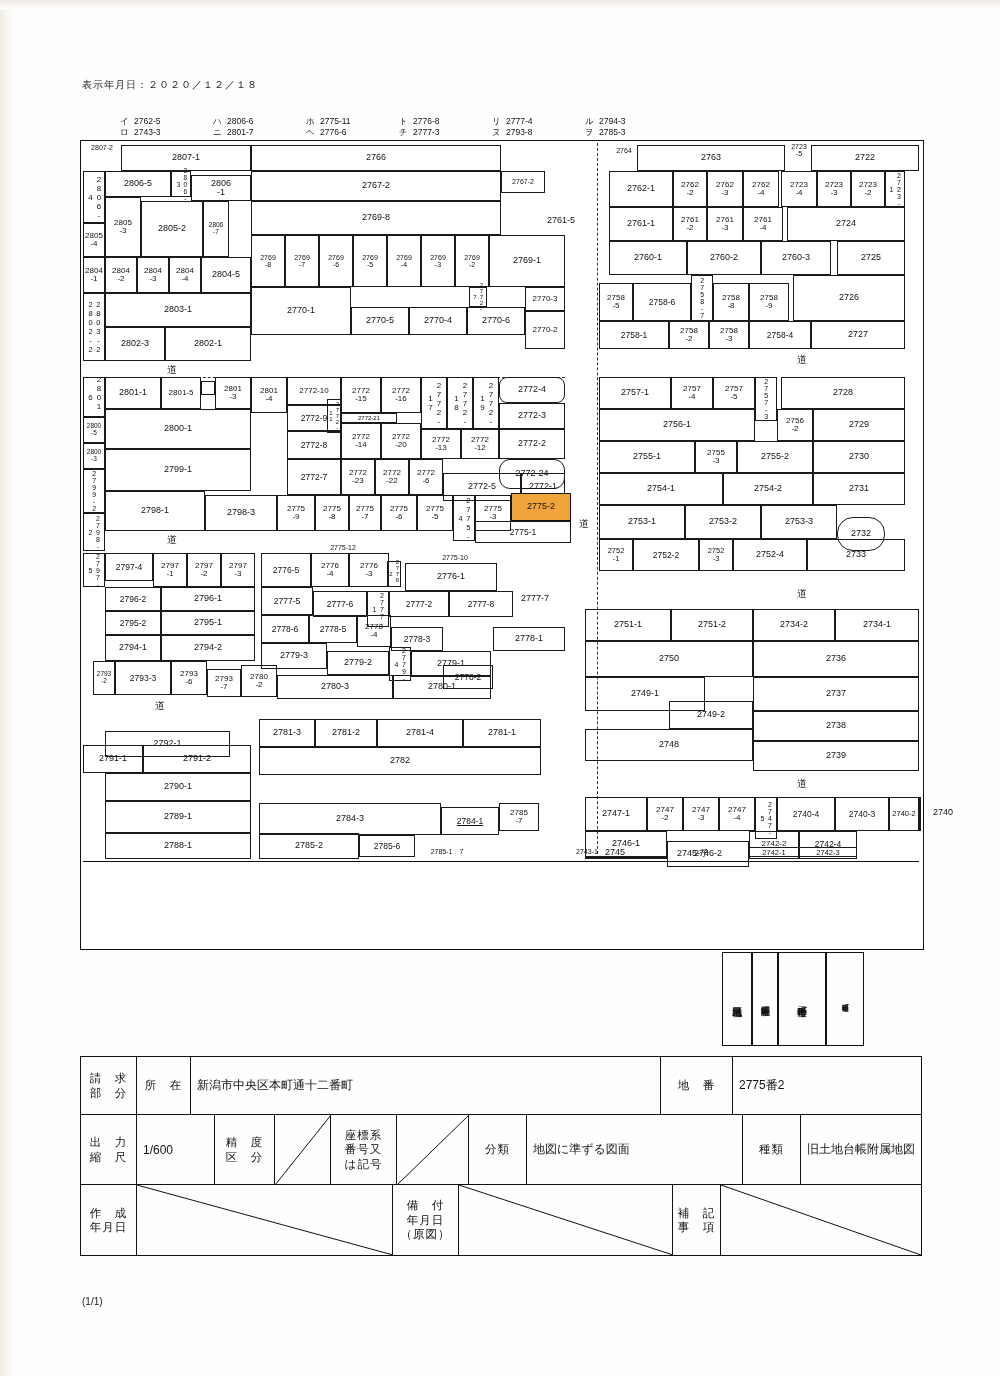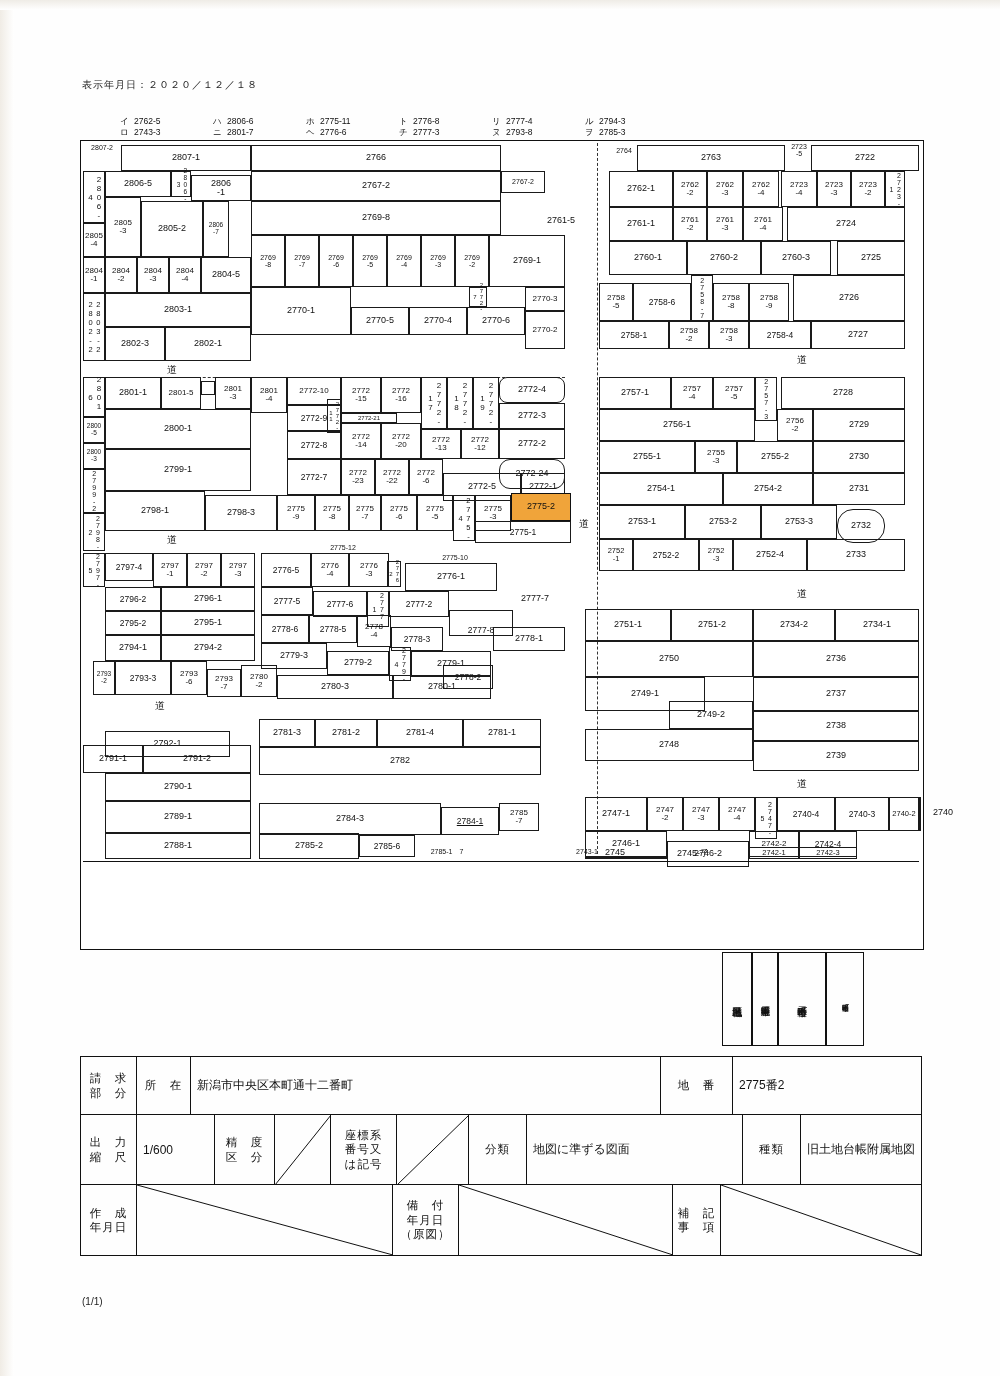--- a/index.html
+++ b/index.html
@@ -324,21 +324,21 @@
       </div>
     <div class="blk" style="left:232px;top:450px;width:54px;height:26px;">
         <span style="font-size:8.5px;">2777-6</span>
       </div>
     <div class="blk" style="left:286px;top:450px;width:22px;height:36px;">
         <span class="vtxt" style="font-size:7px;">2777-1</span>
       </div>
     <div class="blk" style="left:308px;top:450px;width:60px;height:26px;">
         <span style="font-size:8.5px;">2777-2</span>
       </div>
-    <div class="blk" style="left:368px;top:469px;width:64px;height:26px;align-items:flex-end;">
+    <div class="blk" style="left:368px;top:450px;width:64px;height:26px;">
         <span style="font-size:8.5px;">2777-8</span>
       </div>
     <div class="road" style="left:440px;top:452px;font-size:9px;">2777-7</div>
 
     <div class="blk" style="left:24px;top:470px;width:56px;height:24px;">
         <span style="font-size:8.5px;">2795-2</span>
       </div>
     <div class="blk" style="left:80px;top:470px;width:94px;height:24px;">2795-1</div>
     <div class="blk" style="left:180px;top:474px;width:48px;height:28px;">
         <span style="font-size:8.5px;">2778-6</span>
@@ -521,21 +521,21 @@
     <div class="blk" style="left:656px;top:300px;width:76px;height:32px;">2755-2</div>
     <div class="blk" style="left:732px;top:300px;width:92px;height:32px;">2730</div>
 
     <div class="blk" style="left:518px;top:332px;width:124px;height:32px;">2754-1</div>
     <div class="blk" style="left:642px;top:332px;width:90px;height:32px;">2754-2</div>
     <div class="blk" style="left:732px;top:332px;width:92px;height:32px;">2731</div>
 
     <div class="blk" style="left:518px;top:364px;width:86px;height:34px;">2753-1</div>
     <div class="blk" style="left:604px;top:364px;width:76px;height:34px;">2753-2</div>
     <div class="blk" style="left:680px;top:364px;width:76px;height:34px;">2753-3</div>
-    <div class="blk" style="left:756px;top:368px;width:48px;height:34px;border-radius:16px;">2732</div>
+    <div class="blk" style="left:756px;top:376px;width:48px;height:34px;border-radius:16px;">2732</div>
 
     <div class="blk" style="left:518px;top:398px;width:34px;height:32px;">
         <span style="font-size:7.5px;">2752<br>-1</span>
       </div>
     <div class="blk" style="left:552px;top:398px;width:66px;height:32px;">
         <span style="font-size:8.5px;">2752-2</span>
       </div>
     <div class="blk" style="left:618px;top:398px;width:34px;height:32px;">
         <span style="font-size:7.5px;">2752<br>-3</span>
       </div>

